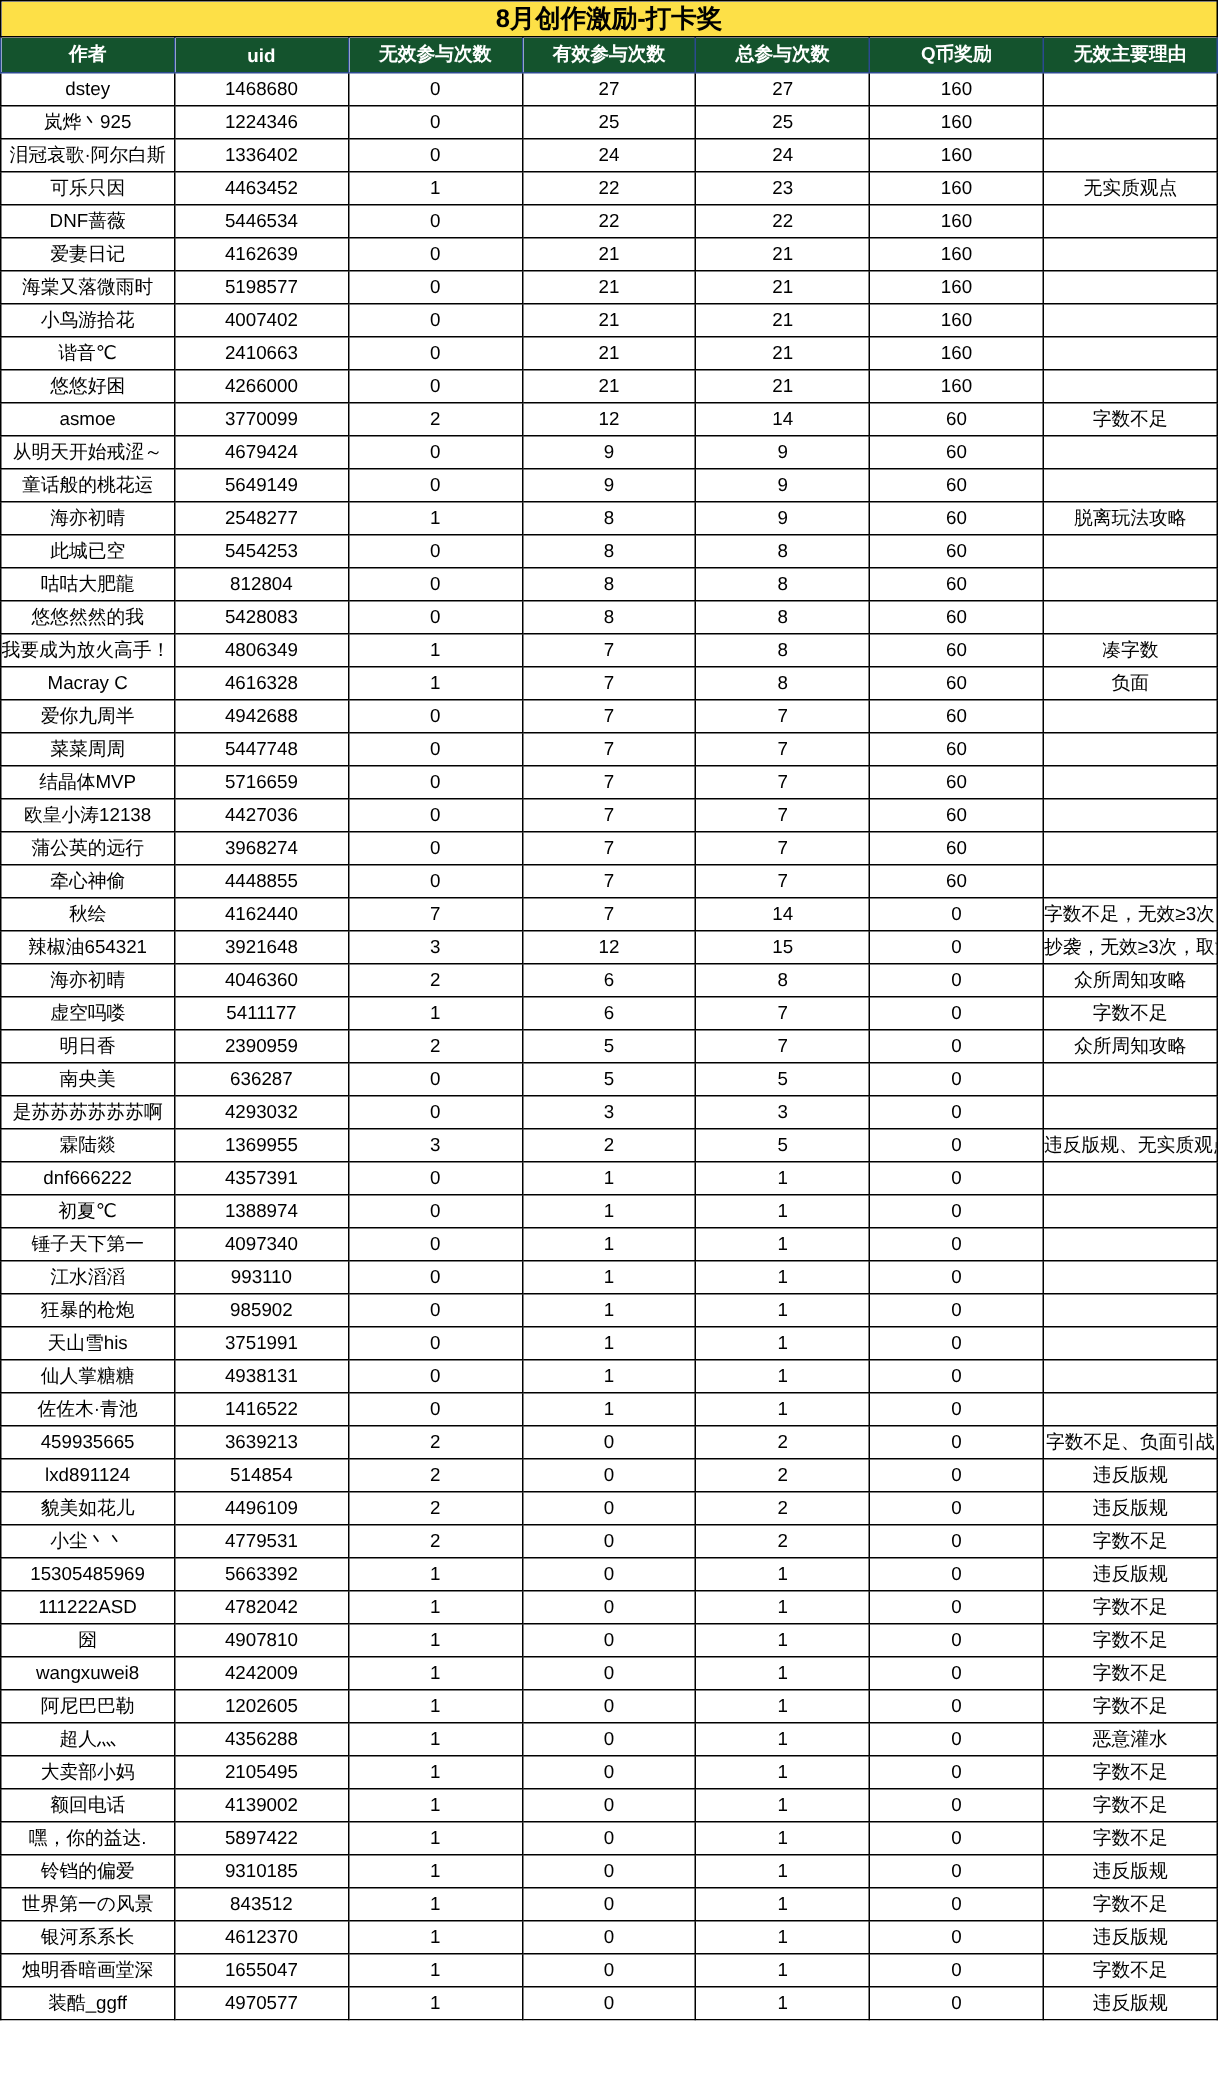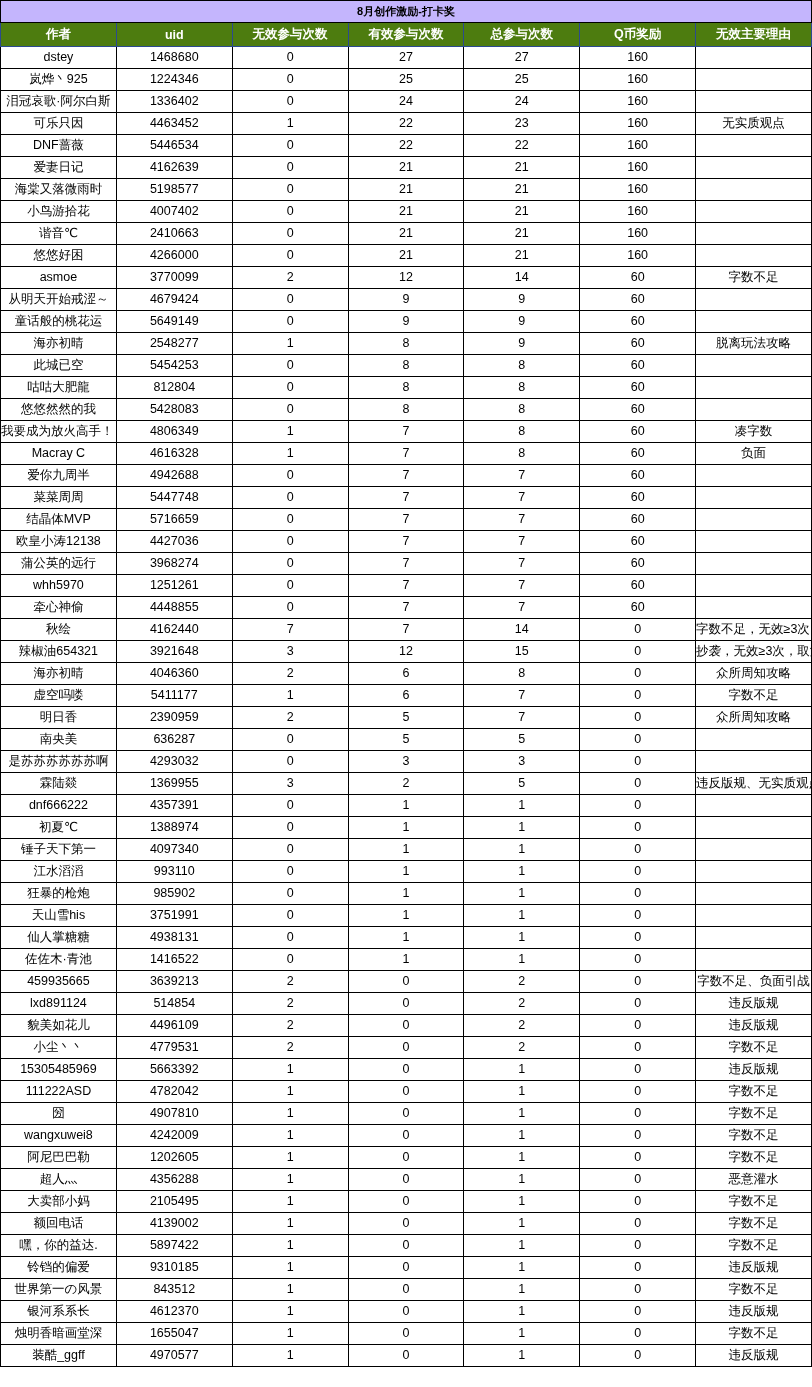--- a/index.html
+++ b/index.html
@@ -25,31 +25,31 @@
     border: 1px solid #000000;
     padding: 0;
     text-align: center;
     vertical-align: middle;
     font-weight: normal;
     overflow: hidden;
     white-space: nowrap;
   }
   
   tr.title-row td {
-    background: #c4b5fd;
+    background: #fde047;
     height: 21px;
-    font-size: 11px;
+    font-size: 17px;
     font-weight: bold;
     color: #000000;
     border-color: #000000;
     letter-spacing: 0px;
   }
   
   tr.header-row th {
-    background: #4d7c0f;
+    background: #14532d;
     color: #ffffff;
     height: 23px;
     font-size: 12.5px;
     font-weight: bold;
     border: 1px solid #2b4a8f;
     letter-spacing: 0px;
   }
   
   tr.data-row td {
     height: 21px;
@@ -640,43 +640,20 @@
           </td>
           <td class="c-qcoin">
             <span class="cellspan">60</span>
           </td>
           <td class="c-reason">
             <span class="cellspan"></span>
           </td>
         </tr>
         <tr class="data-row">
           <td class="c-author">
-            <span class="cellspan">whh5970</span>
-          </td>
-          <td class="c-uid">
-            <span class="cellspan">1251261</span>
-          </td>
-          <td class="c-invalid">
-            <span class="cellspan">0</span>
-          </td>
-          <td class="c-valid">
-            <span class="cellspan">7</span>
-          </td>
-          <td class="c-total">
-            <span class="cellspan">7</span>
-          </td>
-          <td class="c-qcoin">
-            <span class="cellspan">60</span>
-          </td>
-          <td class="c-reason">
-            <span class="cellspan"></span>
-          </td>
-        </tr>
-        <tr class="data-row">
-          <td class="c-author">
             <span class="cellspan">牵心神偷</span>
           </td>
           <td class="c-uid">
             <span class="cellspan">4448855</span>
           </td>
           <td class="c-invalid">
             <span class="cellspan">0</span>
           </td>
           <td class="c-valid">
             <span class="cellspan">7</span>

